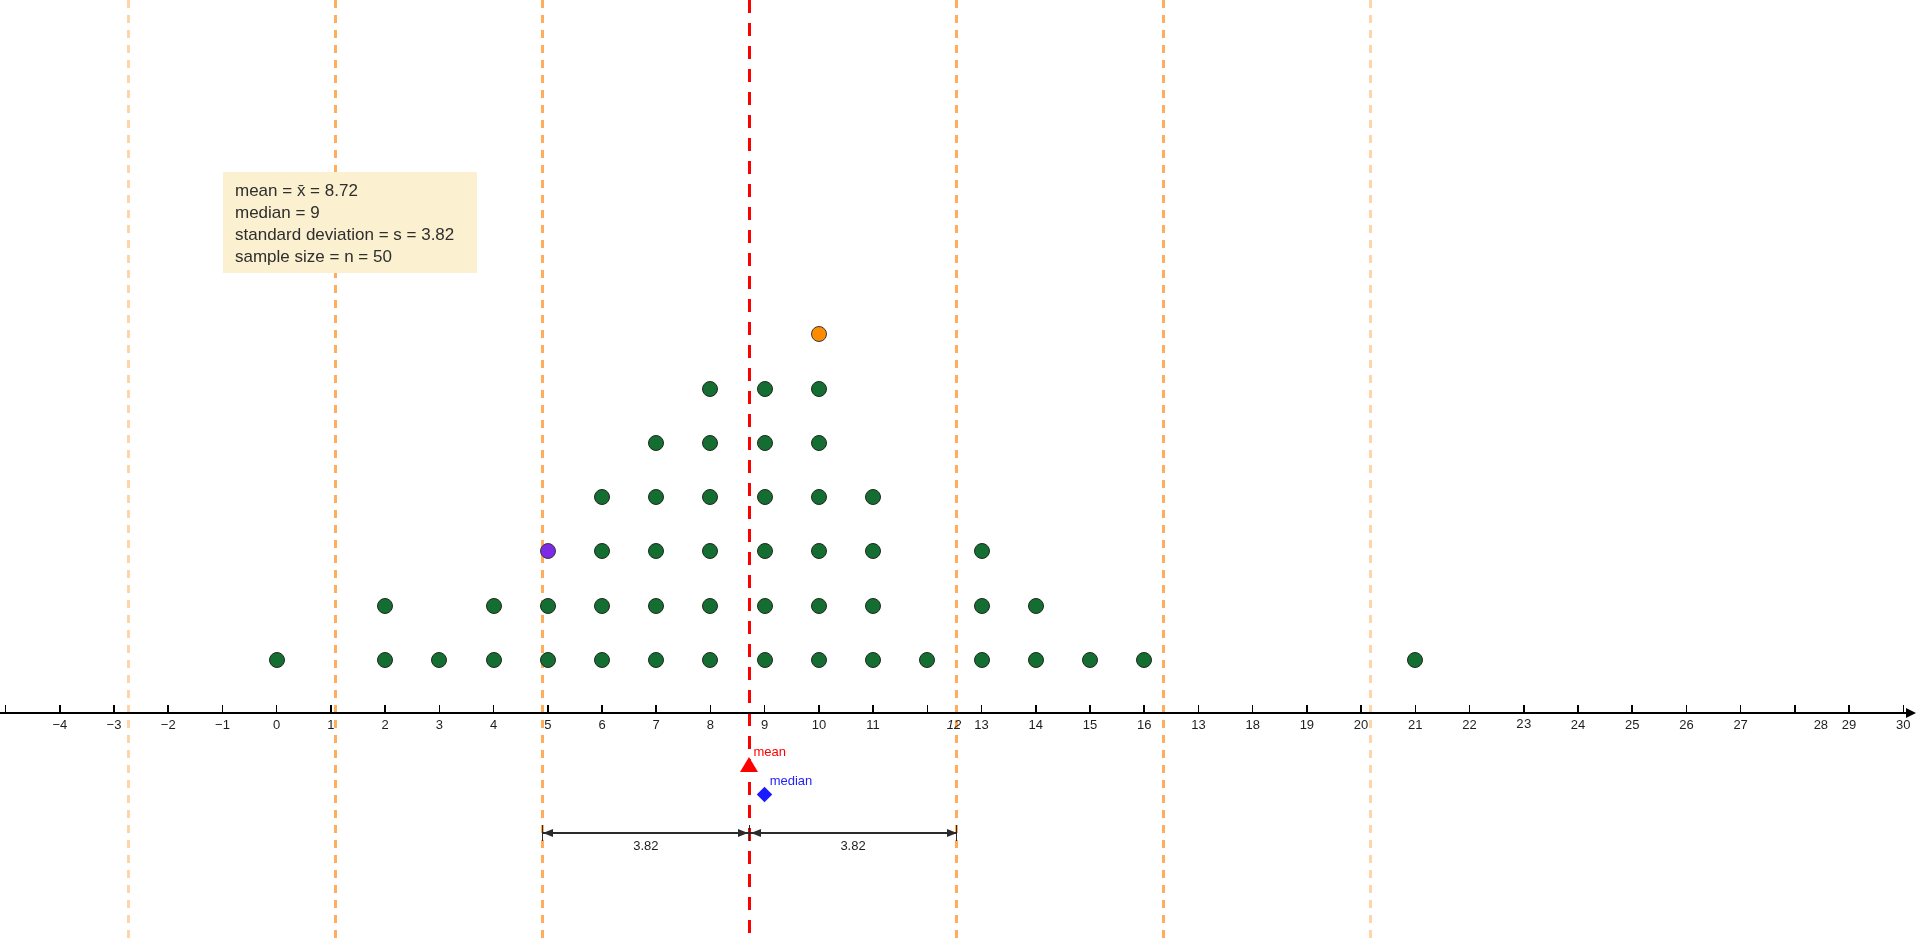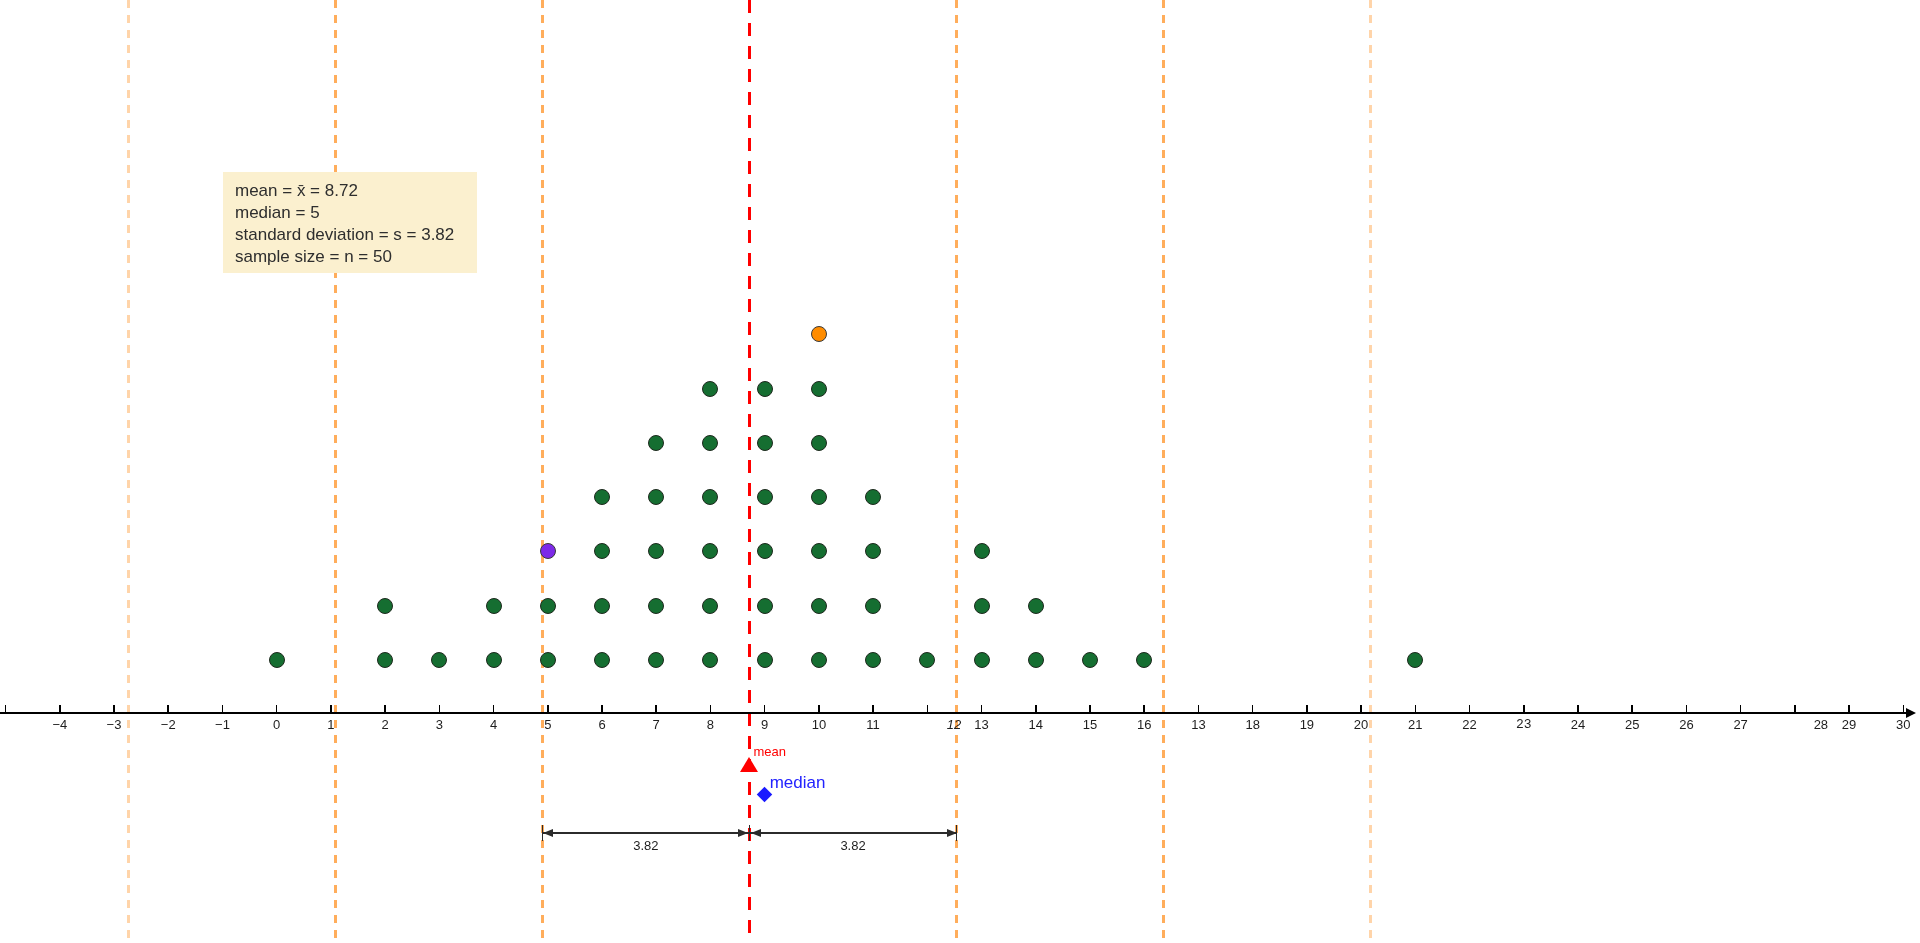--- a/index.html
+++ b/index.html
@@ -21,38 +21,38 @@
   .tick{position:absolute;top:705px;width:1.6px;height:8px;background:#000;z-index:3;}
   .tick-label{position:absolute;top:717px;transform:translateX(-50%);font-size:13px;color:#1e1e1e;z-index:3;}
 
   .dot{position:absolute;width:16px;height:16px;border-radius:50%;box-sizing:border-box;
     border:1.6px solid #1e2a1e;z-index:4;}
 
   .mean-marker{position:absolute;width:0;height:0;border-left:9px solid transparent;
     border-right:9px solid transparent;border-bottom:15px solid #ff0000;z-index:5;}
   .median-marker{position:absolute;width:11px;height:11px;background:#1a1aff;transform:rotate(45deg);z-index:5;}
   .mean-label{position:absolute;font-size:13px;color:#ff0000;z-index:5;}
-  .median-label{position:absolute;font-size:17px;color:#2222ff;z-index:5;}
+  .median-label{position:absolute;font-size:13px;color:#2222ff;z-index:5;}
 
   .ruler-line{position:absolute;top:832px;height:1.7px;background:#2b2b2b;z-index:4;}
   .ruler-tick{position:absolute;top:825px;width:1.7px;height:16px;background:#2b2b2b;z-index:4;}
   .ruler-arrow{position:absolute;top:828.6px;width:0;height:0;z-index:4;
     border-top:4.5px solid transparent;border-bottom:4.5px solid transparent;}
   .ruler-arrow.left{border-right:10px solid #2b2b2b;}
   .ruler-arrow.right{border-left:10px solid #2b2b2b;}
   .ruler-label{position:absolute;top:838px;transform:translateX(-50%);font-size:13px;color:#1e1e1e;z-index:4;}
 </style>
 </head>
 <body>
 
 <div id="stage">
 
   <div class="stats-box" style="background: rgb(251, 240, 207);">
     <div class="line">mean = x̄ = 8.72</div>
-    <div class="line">median = 5</div>
+    <div class="line">median = 9</div>
     <div class="line">standard deviation = s = 3.82</div>
     <div class="line">sample size = n = 50</div>
   </div>
 
   <div class="axis-line"></div>
   <div class="axis-arrow"></div>
 
   <div class="mean-marker" style="left: 740.498px; top: 757px;"></div>
   <div class="mean-label" style="left: 753.498px; top: 744px;">mean</div>
   <div class="median-marker" style="left: 759.18px; top: 789px;"></div>

